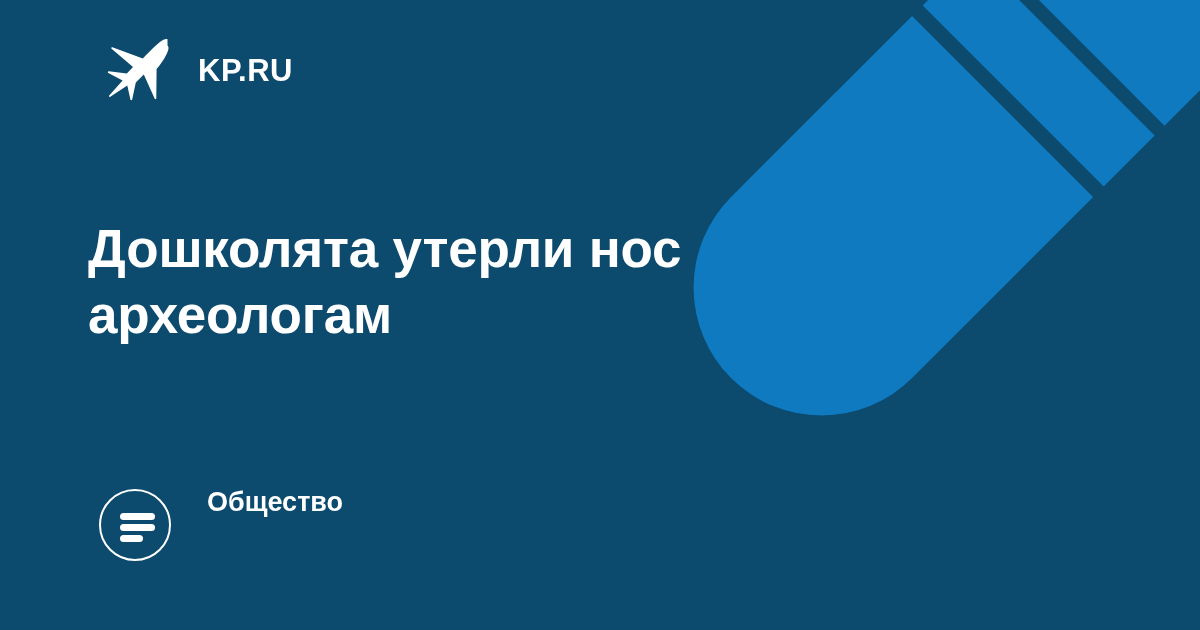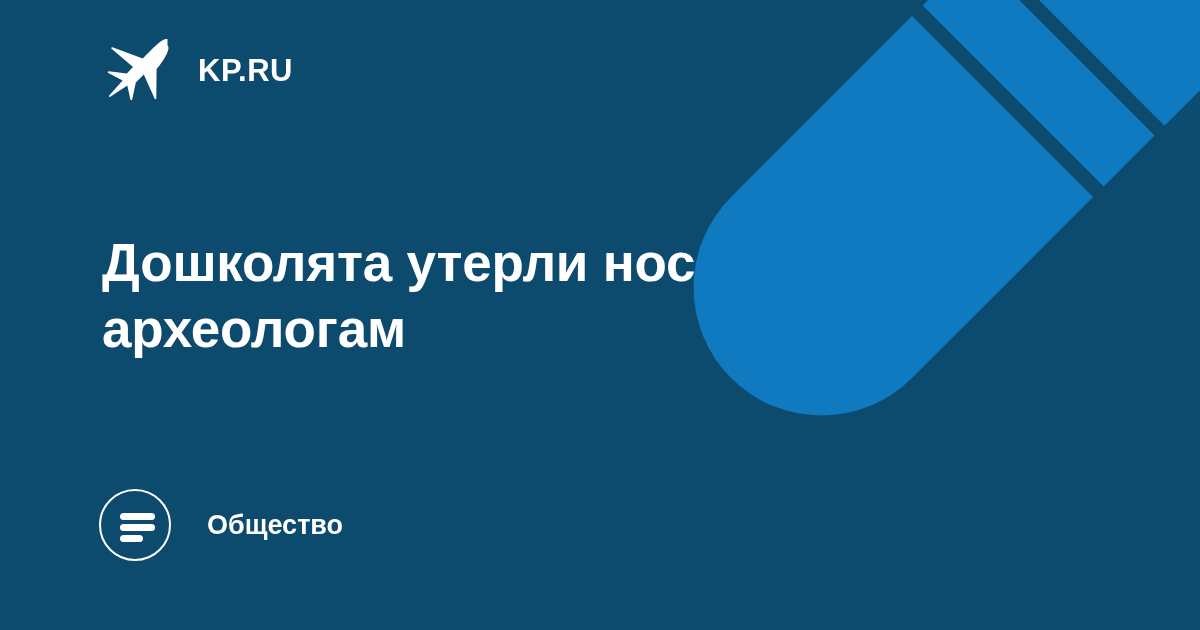--- a/index.html
+++ b/index.html
@@ -52,35 +52,35 @@
     line-height: 1;
     white-space: nowrap;
   }
 
   
   .headline {
     position: absolute;
     left: 88px;
     top: 216px;
     width: 700px;
-    margin: 14px;
+    margin: 0;
     color: #ffffff;
     font-size: 53px;
     font-weight: bold;
     line-height: 66px;
     letter-spacing: -0.2px;
   }
 
   
   .rubric {
     position: absolute;
     left: 99px;
     top: 489px;
     display: flex;
-    align-items: center;
+    align-items: flex-start;
     gap: 36px;
     height: 72px;
   }
   .rubric-badge {
     position: relative;
     width: 72px;
     height: 72px;
     border: 2px solid #ffffff;
     border-radius: 50%;
     box-sizing: border-box;

